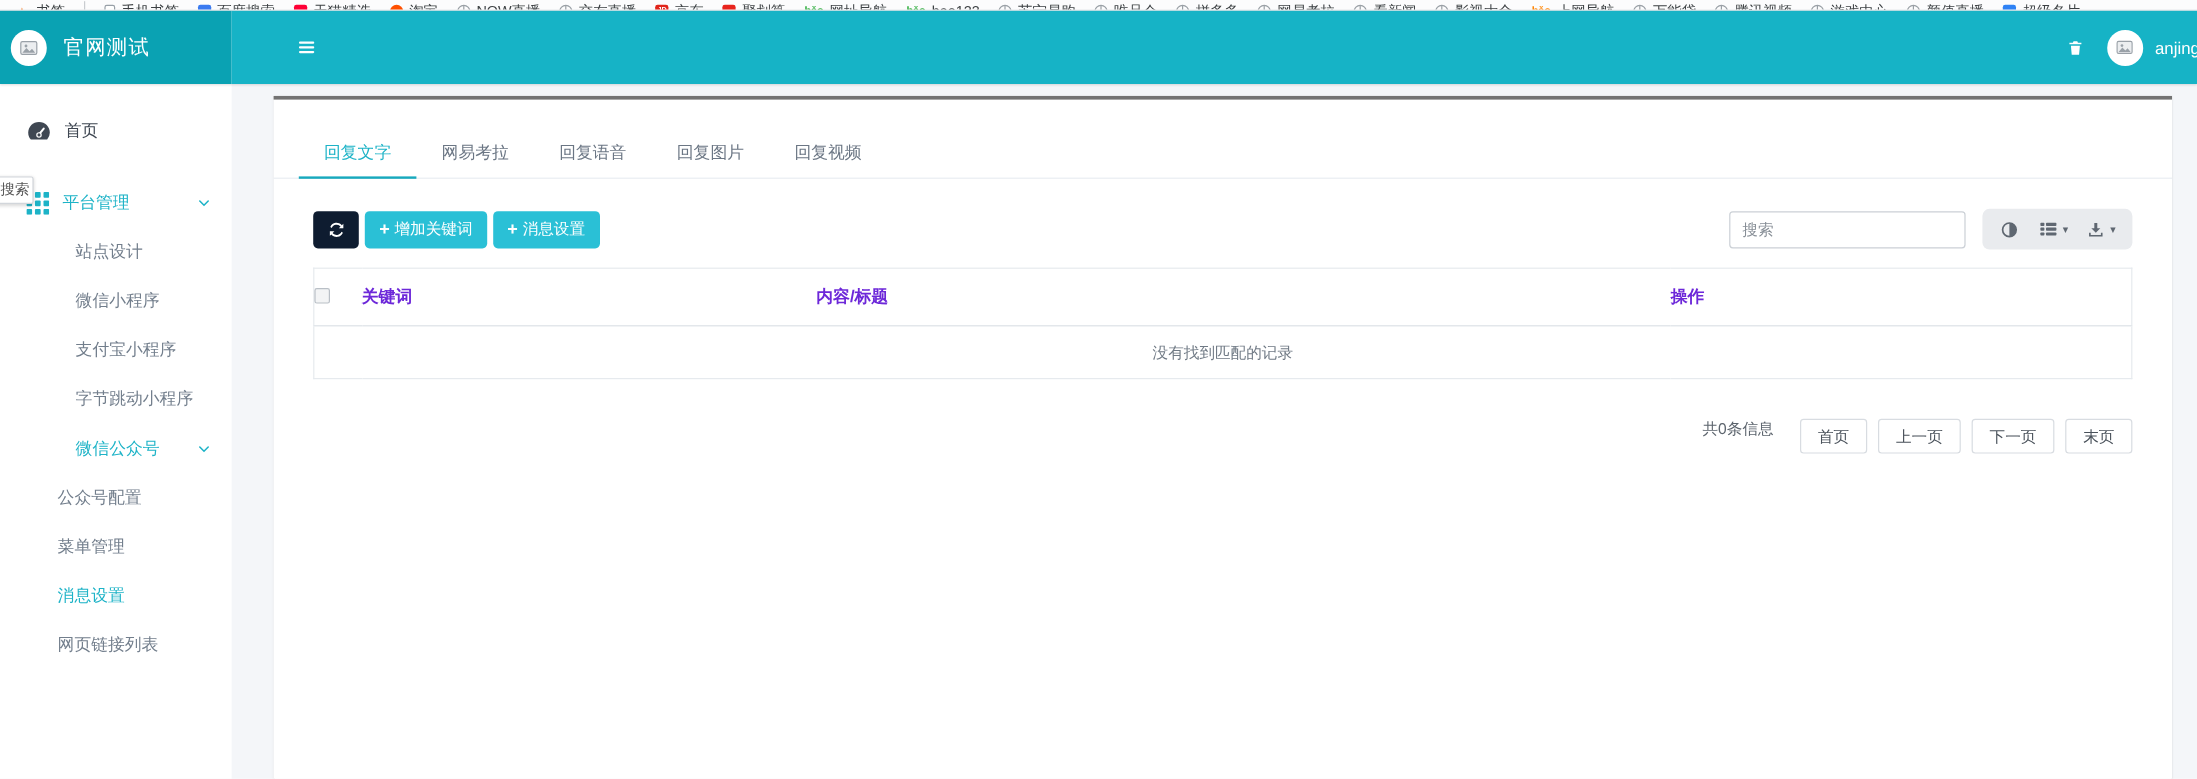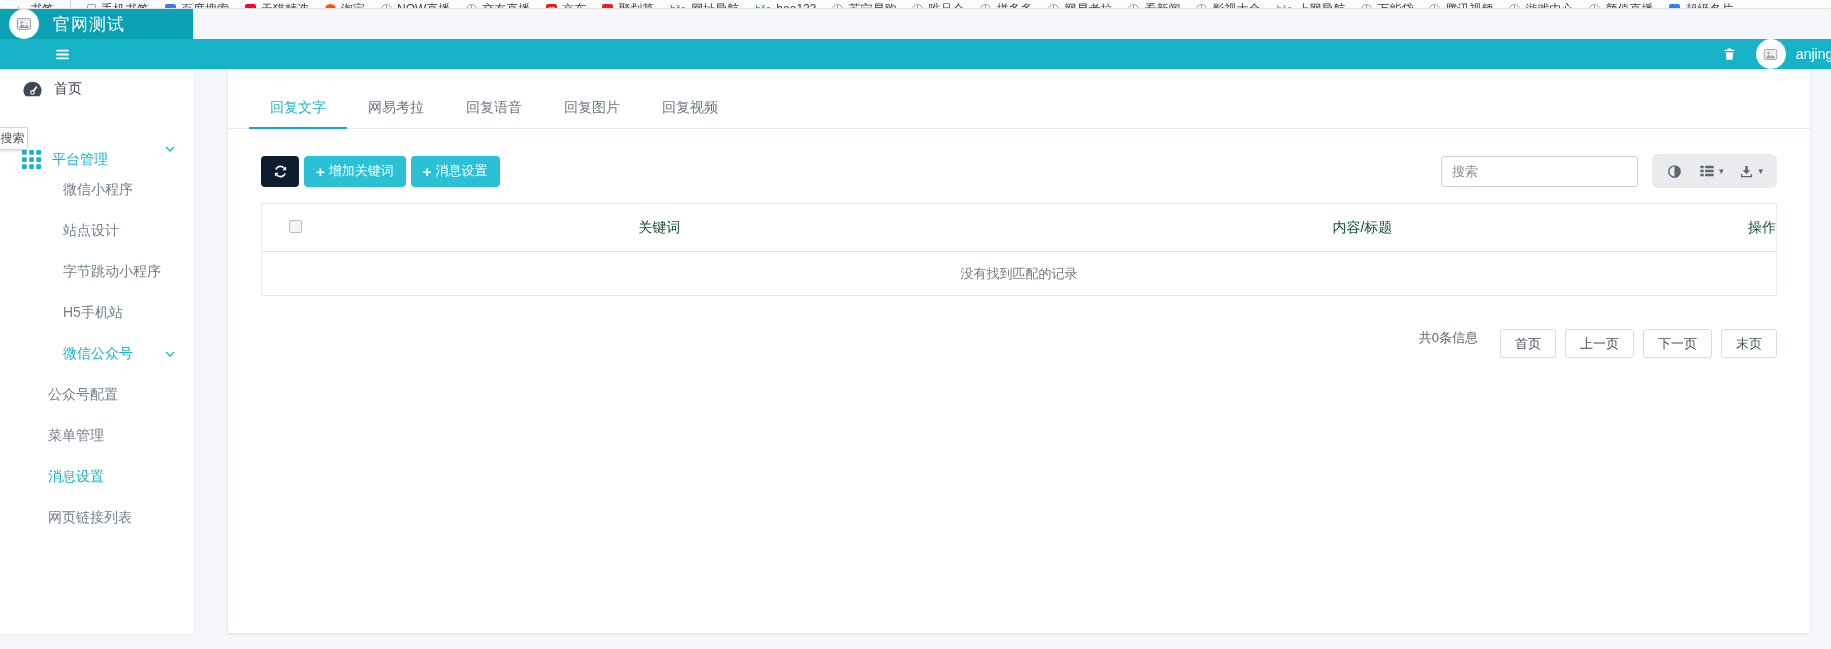--- a/index.html
+++ b/index.html
@@ -33,40 +33,40 @@
   .fi.sq-red2  { background: #e8241d; }
   .fi.c-orange { background: #ff5000; border-radius: 50%; }
   .fi.jd { background: #e1251b; color: #fff; }
   .fi.jd::before { content: "JD"; font-size: 6px; font-weight: bold; line-height: 11px; display: block; text-align: center; }
   .fi.hao { width: auto; height: auto; font-weight: bold; font-size: 9px; line-height: 11px; }
   .fi.hao::before { content: "hǎo"; }
   .fi.hao-g { color: #2fae3e; }
   .fi.hao-o { color: #ff8400; }
 
   
-  .header { height: 41px; display: flex; position: relative; z-index: 3; box-shadow: 0 1px 2px rgba(0,0,0,.14); flex-direction: column; }
+  .header { height: 61px; display: flex; position: relative; z-index: 3; box-shadow: 0 1px 2px rgba(0,0,0,.14); }
   .brand { width: 193px; flex: none; background: #0aa2b3; display: flex; align-items: center; gap: 14px; padding-left: 9px; cursor: pointer; }
   .round-white { width: 30px; height: 30px; border-radius: 50%; background: #fff; display: flex; align-items: center; justify-content: center; flex: none; }
   .brand-title { color: #fff; font-size: 17px; letter-spacing: 1px; }
   .topnav { flex: 1; background: #16b3c6; display: flex; align-items: center; padding-left: 54px; }
   .nav-toggle { cursor: pointer; display: flex; align-items: center; }
   .nav-right { margin-left: auto; display: flex; align-items: center; }
   .trash-btn { cursor: pointer; display: flex; align-items: center; }
   .avatar { margin-left: 19px; cursor: pointer; }
   .username { color: #fff; font-size: 14px; margin-left: 10px; margin-right: -10px; cursor: pointer; }
 
   
   .app-body { display: flex; height: 583px; }
 
   
   .sidebar { width: 193px; flex: none; background: #fff; position: relative; }
   .side-menu { padding-top: 19px; }
   .side-item { height: 41px; display: flex; align-items: center; font-size: 14px; color: #727e8c; cursor: pointer; position: relative; }
   .side-item.lvl0 { color: #3f4752; padding-left: 22px; gap: 11px; height: 40px; }
-  .side-item.grp  { margin-top: 20px; align-items: flex-end; }
+  .side-item.grp  { margin-top: 20px; }
   .side-item.lvl1 { padding-left: 63px; }
   .side-item.lvl2 { padding-left: 48px; }
   .side-item.active { color: #1db3c7; }
   .chev { position: absolute; right: 17px; top: 50%; transform: translateY(-50%); color: #1db3c7; display: flex; }
   .search-tip {
     position: absolute; left: -3px; top: 77px; width: 31px; height: 23px;
     background: #fff; border: 1px solid #d2d6db; border-radius: 2px;
     box-shadow: 0 1px 3px rgba(0,0,0,.15);
     font-size: 12px; color: #555; display: flex; align-items: center; justify-content: center; z-index: 5;
   }
@@ -90,21 +90,21 @@
   .btn-teal { height: 31px; padding: 0 12px; background: #2ac0d6; border: none; border-radius: 4px; color: #fff; font-size: 13px; display: flex; align-items: center; gap: 4px; margin-right: 5px; cursor: pointer; }
   .plus { font-size: 15px; font-weight: bold; line-height: 1; }
   .tb-spacer { flex: 1; }
   .search-input { width: 197px; height: 31px; border: 1px solid #cbd0d6; border-radius: 3px; padding: 0 10px; font-size: 13px; color: #333; outline: none; background: #fff; font-family: inherit; }
   .search-input::placeholder { color: #878e96; }
   .icon-group { margin-left: 14px; height: 34px; background: #e9ebee; border-radius: 6px; display: flex; align-items: center; padding: 0 14px; gap: 16px; }
   .ig-btn { display: flex; align-items: center; gap: 4px; cursor: pointer; color: #5f6771; }
   .caret { font-size: 9px; color: #5f6771; line-height: 1; }
 
   table.grid { width: 100%; border-collapse: collapse; margin-top: 15px; border: 1px solid #e6eaee; flex: none; }
-  table.grid th { height: 48px; font-weight: normal; font-size: 14px; color: #14532d; text-align: right; border-bottom: 1px solid #dde1e6; }
+  table.grid th { height: 48px; font-weight: bold; font-size: 14px; color: #6d28d9; text-align: left; border-bottom: 1px solid #dde1e6; }
   th.col-cb { width: 40px; }
   th.col-kw { width: 25%; }
   th.col-ct { width: 47%; }
   .cb { width: 13px; height: 13px; border: 1px solid #b9bfc6; background: #f3f4f5; border-radius: 2px; display: inline-block; cursor: pointer; }
   td.empty { height: 44px; text-align: center; font-size: 13px; color: #707a85; }
 
   .pager { margin-top: 33px; display: flex; justify-content: flex-end; align-items: flex-start; gap: 9px; flex: none; }
   .pager-total { font-size: 13px; color: #5c646d; margin-right: 13px; }
   .pg-btn { height: 29px; padding: 0 14px; background: #fff; border: 1px solid #d8dce1; border-radius: 3px; font-size: 13px; color: #49515a; display: flex; align-items: center; cursor: pointer; }
 
@@ -272,30 +272,30 @@
             <rect x="18" y="18" width="6" height="6" rx="1"></rect>
           </svg>
         <span>平台管理</span>
         <span class="chev">
             <svg viewBox="0 0 24 24" width="12" height="12" fill="none" stroke="currentColor" stroke-width="2.6" stroke-linecap="round">
               <path d="M5 9l7 7 7-7"></path>
             </svg>
           </span>
       </div>
       <div class="side-item lvl1">
+          <span>站点设计</span>
+        </div>
+      <div class="side-item lvl1">
           <span>微信小程序</span>
         </div>
       <div class="side-item lvl1">
-          <span>站点设计</span>
+          <span>支付宝小程序</span>
         </div>
       <div class="side-item lvl1">
           <span>字节跳动小程序</span>
-        </div>
-      <div class="side-item lvl1">
-          <span>H5手机站</span>
         </div>
       <div class="side-item lvl1 active">
         <span>微信公众号</span>
         <span class="chev">
             <svg viewBox="0 0 24 24" width="12" height="12" fill="none" stroke="currentColor" stroke-width="2.6" stroke-linecap="round">
               <path d="M5 9l7 7 7-7"></path>
             </svg>
           </span>
       </div>
       <div class="side-item lvl2">

